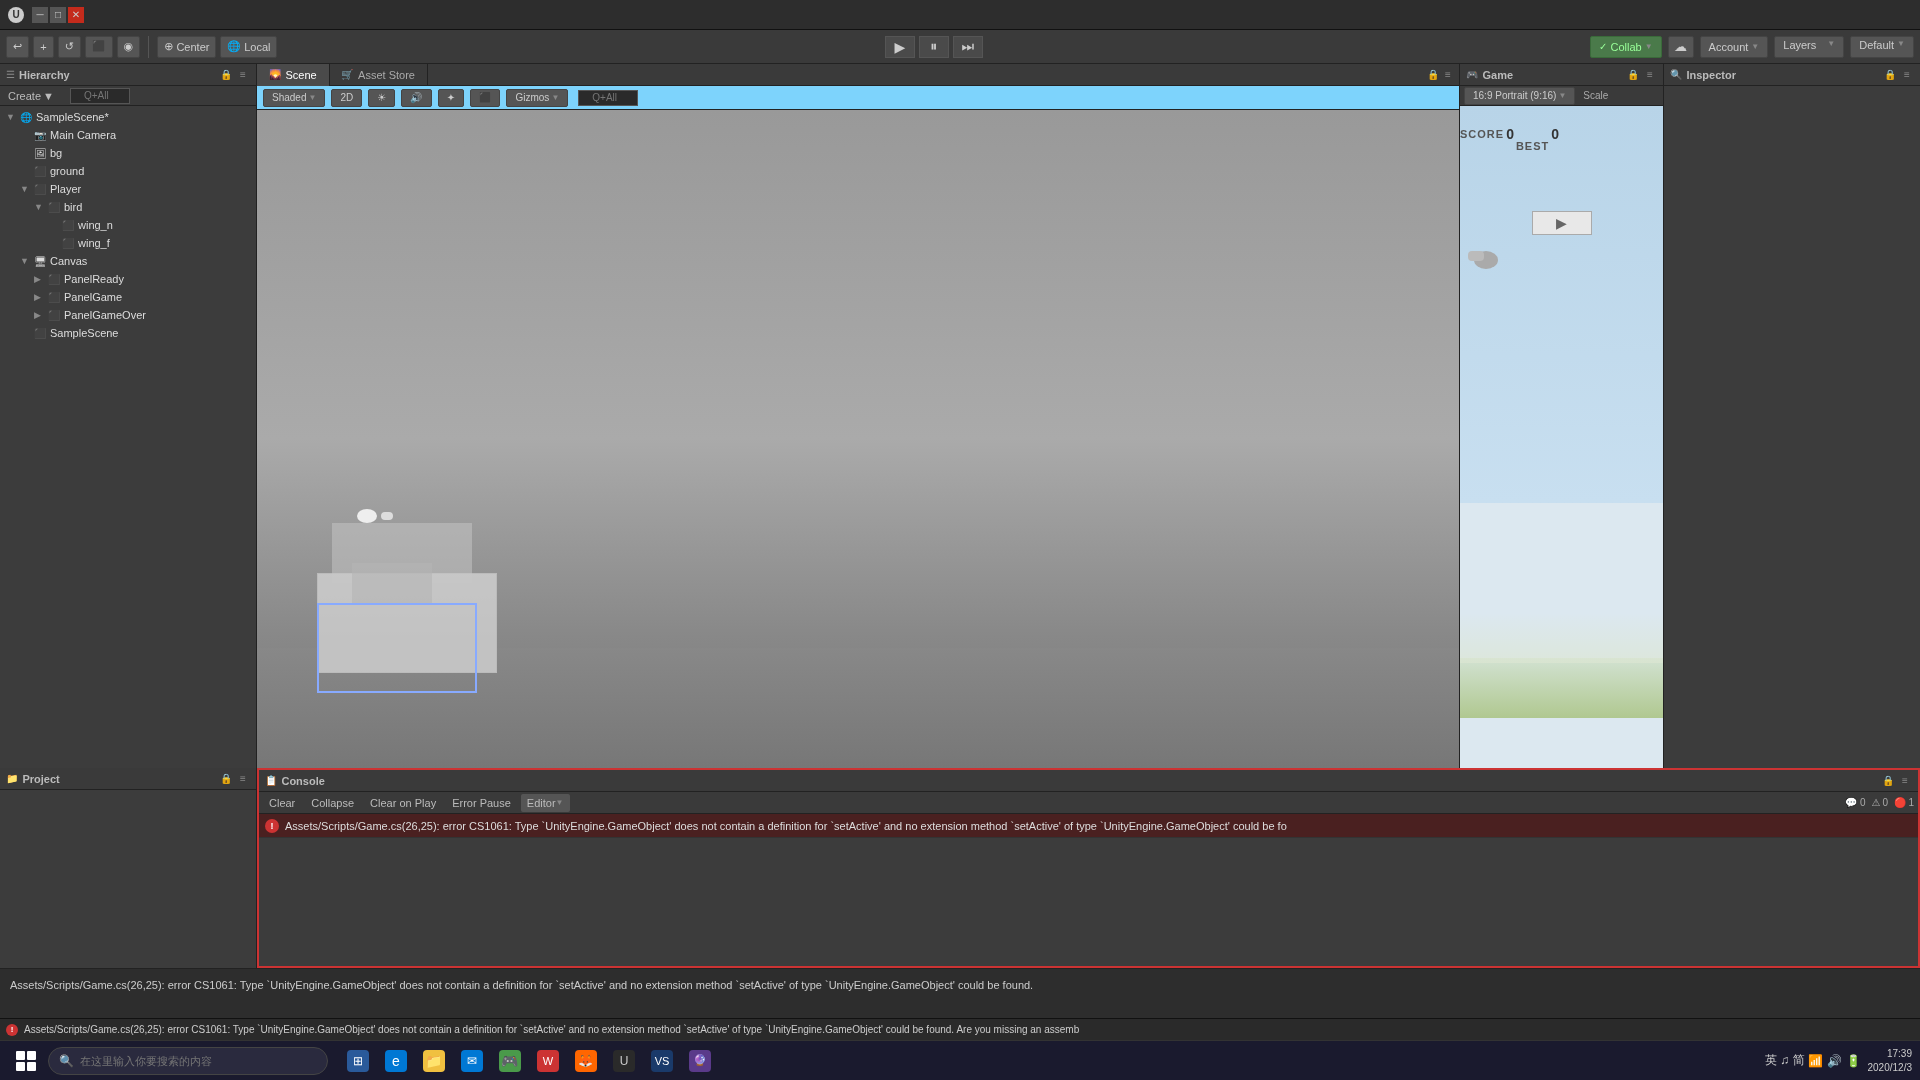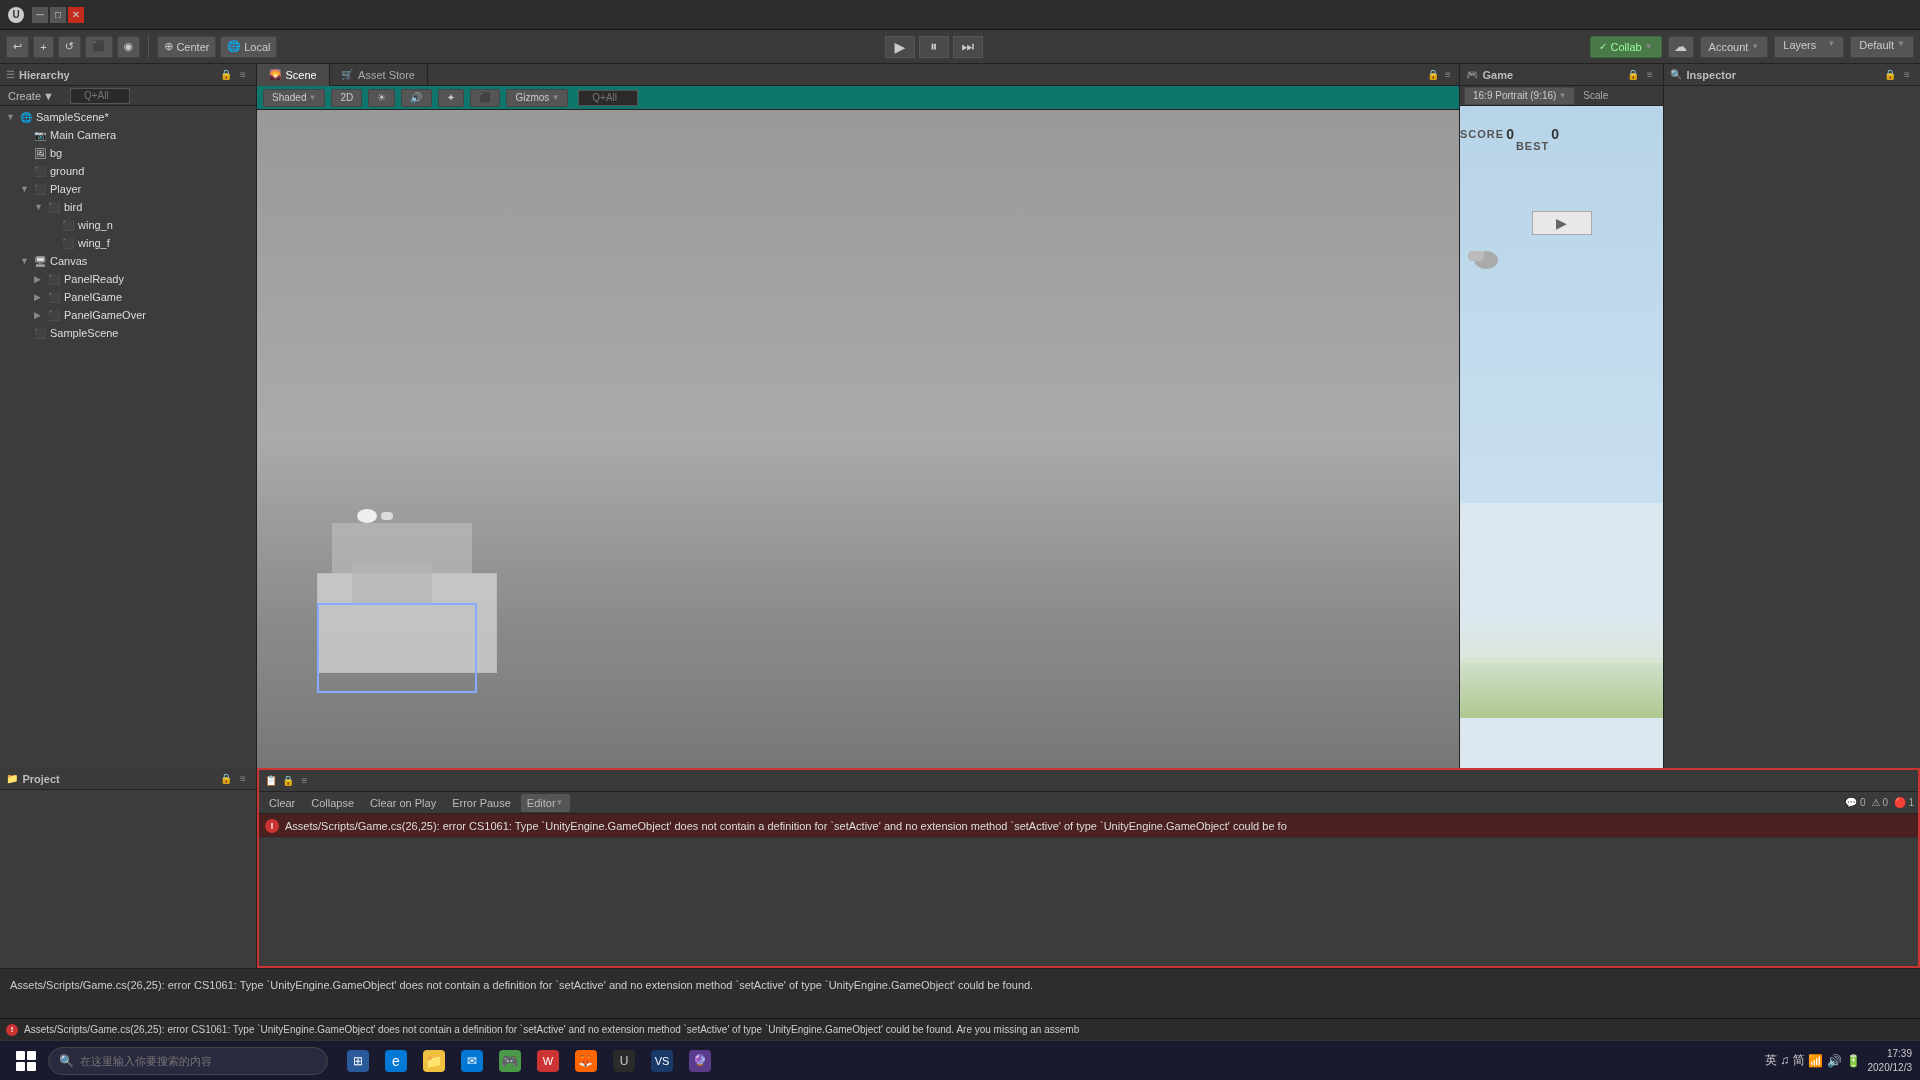--- a/index.html
+++ b/index.html
@@ -258,21 +258,21 @@
     .scene-tab .tab-icon { font-size: 10px; }
     .scene-tab-controls {
       margin-left: auto;
       display: flex;
       align-items: center;
       padding-right: 4px;
     }
     .scene-tab-ctrl { font-size: 10px; color: #888; cursor: pointer; width: 14px; height: 14px; display: flex; align-items: center; justify-content: center; }
 
     .scene-toolbar {
-      background: #0f766e;
+      background: #7dd3fc;
       height: 24px;
       display: flex;
       align-items: center;
       padding: 0 6px;
       gap: 6px;
       border-bottom: 1px solid #222;
     }
     .scene-toolbar-btn {
       background: #555;
       border: 1px solid #444;
@@ -845,20 +845,21 @@
             <button class="panel-ctrl-btn">🔒</button>
             <button class="panel-ctrl-btn">≡</button>
           </div>
         </div>
         <div style="flex:1; background:#3c3c3c;"></div>
       </div>
 
       <div id="console-panel">
         <div class="panel-header">
           <span class="panel-icon">📋</span>
+          <span class="panel-title">Console</span>
           <div class="panel-controls">
             <button class="panel-ctrl-btn">🔒</button>
             <button class="panel-ctrl-btn">≡</button>
           </div>
         </div>
         <div class="console-toolbar">
           <button class="console-btn">Clear</button>
           <button class="console-btn">Collapse</button>
           <button class="console-btn">Clear on Play</button>
           <button class="console-btn">Error Pause</button>

